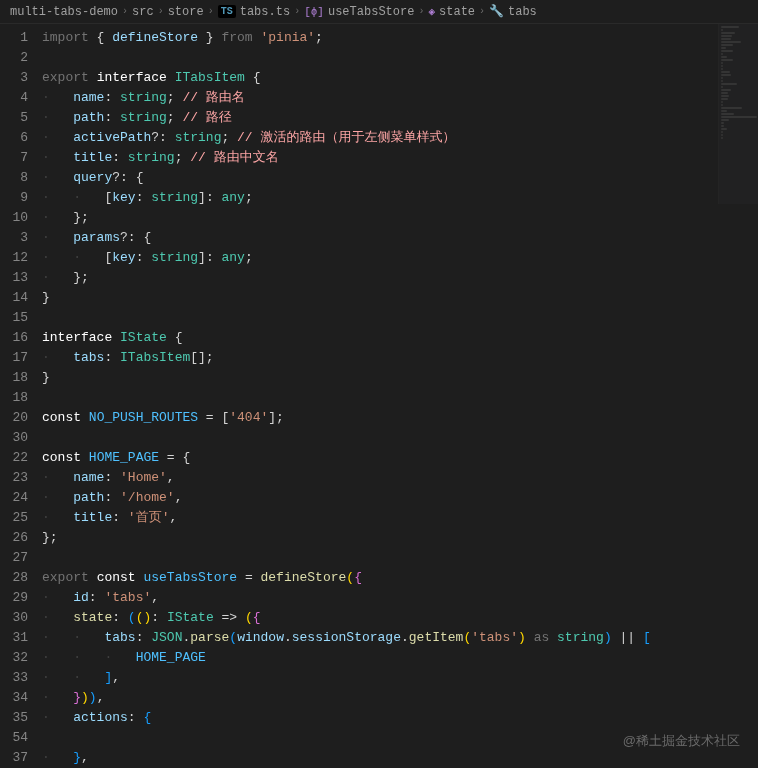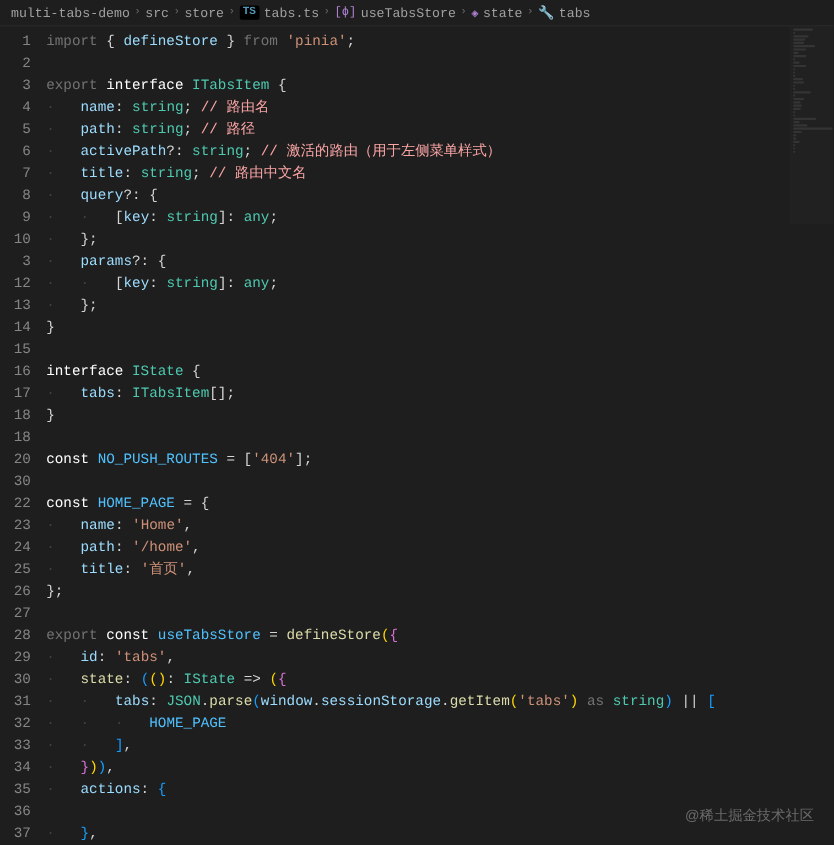--- a/index.html
+++ b/index.html
@@ -159,21 +159,21 @@
       <div>26</div>
       <div>27</div>
       <div>28</div>
       <div>29</div>
       <div>30</div>
       <div>31</div>
       <div>32</div>
       <div>33</div>
       <div>34</div>
       <div>35</div>
-      <div>36</div>
+      <div>54</div>
       <div>37</div>
     </div>
   <div class="code" id="code"><div class="line"><span class="tk-keyword">import</span><span class="tk-punc"> { </span><span class="tk-prop">defineStore</span><span class="tk-punc"> } </span><span class="tk-keyword">from</span><span class="tk-punc"> </span><span class="tk-string">'pinia'</span><span class="tk-punc">;</span></div><div class="line">&nbsp;</div><div class="line"><span class="tk-keyword">export</span><span class="tk-punc"> </span><span class="tk-type">interface</span><span class="tk-punc"> </span><span class="tk-interface">ITabsItem</span><span class="tk-punc"> {</span></div><div class="line"><span class="guide">·</span>   <span class="tk-prop">name</span><span class="tk-punc">: </span><span class="tk-interface">string</span><span class="tk-punc">; </span><span class="tk-comment">// 路由名</span></div><div class="line"><span class="guide">·</span>   <span class="tk-prop">path</span><span class="tk-punc">: </span><span class="tk-interface">string</span><span class="tk-punc">; </span><span class="tk-comment">// 路径</span></div><div class="line"><span class="guide">·</span>   <span class="tk-prop">activePath</span><span class="tk-punc">?: </span><span class="tk-interface">string</span><span class="tk-punc">; </span><span class="tk-comment">// 激活的路由（用于左侧菜单样式）</span></div><div class="line"><span class="guide">·</span>   <span class="tk-prop">title</span><span class="tk-punc">: </span><span class="tk-interface">string</span><span class="tk-punc">; </span><span class="tk-comment">// 路由中文名</span></div><div class="line"><span class="guide">·</span>   <span class="tk-prop">query</span><span class="tk-punc">?: {</span></div><div class="line"><span class="guide">·</span>   <span class="guide">·</span>   <span class="tk-punc">[</span><span class="tk-prop">key</span><span class="tk-punc">: </span><span class="tk-interface">string</span><span class="tk-punc">]: </span><span class="tk-interface">any</span><span class="tk-punc">;</span></div><div class="line"><span class="guide">·</span>   <span class="tk-punc">};</span></div><div class="line"><span class="guide">·</span>   <span class="tk-prop">params</span><span class="tk-punc">?: {</span></div><div class="line"><span class="guide">·</span>   <span class="guide">·</span>   <span class="tk-punc">[</span><span class="tk-prop">key</span><span class="tk-punc">: </span><span class="tk-interface">string</span><span class="tk-punc">]: </span><span class="tk-interface">any</span><span class="tk-punc">;</span></div><div class="line"><span class="guide">·</span>   <span class="tk-punc">};</span></div><div class="line"><span class="tk-punc">}</span></div><div class="line">&nbsp;</div><div class="line"><span class="tk-type">interface</span><span class="tk-punc"> </span><span class="tk-interface">IState</span><span class="tk-punc"> {</span></div><div class="line"><span class="guide">·</span>   <span class="tk-prop">tabs</span><span class="tk-punc">: </span><span class="tk-interface">ITabsItem</span><span class="tk-punc">[];</span></div><div class="line"><span class="tk-punc">}</span></div><div class="line">&nbsp;</div><div class="line"><span class="tk-type">const</span><span class="tk-punc"> </span><span class="tk-const">NO_PUSH_ROUTES</span><span class="tk-punc"> = [</span><span class="tk-string">'404'</span><span class="tk-punc">];</span></div><div class="line">&nbsp;</div><div class="line"><span class="tk-type">const</span><span class="tk-punc"> </span><span class="tk-const">HOME_PAGE</span><span class="tk-punc"> = {</span></div><div class="line"><span class="guide">·</span>   <span class="tk-prop">name</span><span class="tk-punc">: </span><span class="tk-string">'Home'</span><span class="tk-punc">,</span></div><div class="line"><span class="guide">·</span>   <span class="tk-prop">path</span><span class="tk-punc">: </span><span class="tk-string">'/home'</span><span class="tk-punc">,</span></div><div class="line"><span class="guide">·</span>   <span class="tk-prop">title</span><span class="tk-punc">: </span><span class="tk-string">'首页'</span><span class="tk-punc">,</span></div><div class="line"><span class="tk-punc">};</span></div><div class="line">&nbsp;</div><div class="line"><span class="tk-keyword">export</span><span class="tk-punc"> </span><span class="tk-type">const</span><span class="tk-punc"> </span><span class="tk-const">useTabsStore</span><span class="tk-punc"> = </span><span class="tk-func">defineStore</span><span class="tk-brace">(</span><span class="tk-brace2">{</span></div><div class="line"><span class="guide">·</span>   <span class="tk-prop">id</span><span class="tk-punc">: </span><span class="tk-string">'tabs'</span><span class="tk-punc">,</span></div><div class="line"><span class="guide">·</span>   <span class="tk-func">state</span><span class="tk-punc">: </span><span class="tk-brace3">(</span><span class="tk-brace">()</span><span class="tk-punc">: </span><span class="tk-interface">IState</span><span class="tk-punc"> =&gt; </span><span class="tk-brace">(</span><span class="tk-brace2">{</span></div><div class="line"><span class="guide">·</span>   <span class="guide">·</span>   <span class="tk-prop">tabs</span><span class="tk-punc">: </span><span class="tk-interface">JSON</span><span class="tk-punc">.</span><span class="tk-func">parse</span><span class="tk-brace3">(</span><span class="tk-prop">window</span><span class="tk-punc">.</span><span class="tk-prop">sessionStorage</span><span class="tk-punc">.</span><span class="tk-func">getItem</span><span class="tk-brace">(</span><span class="tk-string">'tabs'</span><span class="tk-brace">)</span><span class="tk-punc"> </span><span class="tk-keyword">as</span><span class="tk-punc"> </span><span class="tk-interface">string</span><span class="tk-brace3">)</span><span class="tk-punc"> || </span><span class="tk-brace3">[</span></div><div class="line"><span class="guide">·</span>   <span class="guide">·</span>   <span class="guide">·</span>   <span class="tk-const">HOME_PAGE</span></div><div class="line"><span class="guide">·</span>   <span class="guide">·</span>   <span class="tk-brace3">]</span><span class="tk-punc">,</span></div><div class="line"><span class="guide">·</span>   <span class="tk-brace2">}</span><span class="tk-brace">)</span><span class="tk-brace3">)</span><span class="tk-punc">,</span></div><div class="line"><span class="guide">·</span>   <span class="tk-prop">actions</span><span class="tk-punc">: </span><span class="tk-brace3">{</span></div><div class="line">&nbsp;</div><div class="line"><span class="guide">·</span>   <span class="tk-brace3">}</span><span class="tk-punc">,</span></div></div>
 </div>
 
 <div class="minimap">
   <div class="minimap-content" id="minimap-content">
       <div class="minimap-line" style="width: 18px;"></div>
       <div class="minimap-line" style="width: 2px;"></div>
       <div class="minimap-line" style="width: 14px;"></div>

